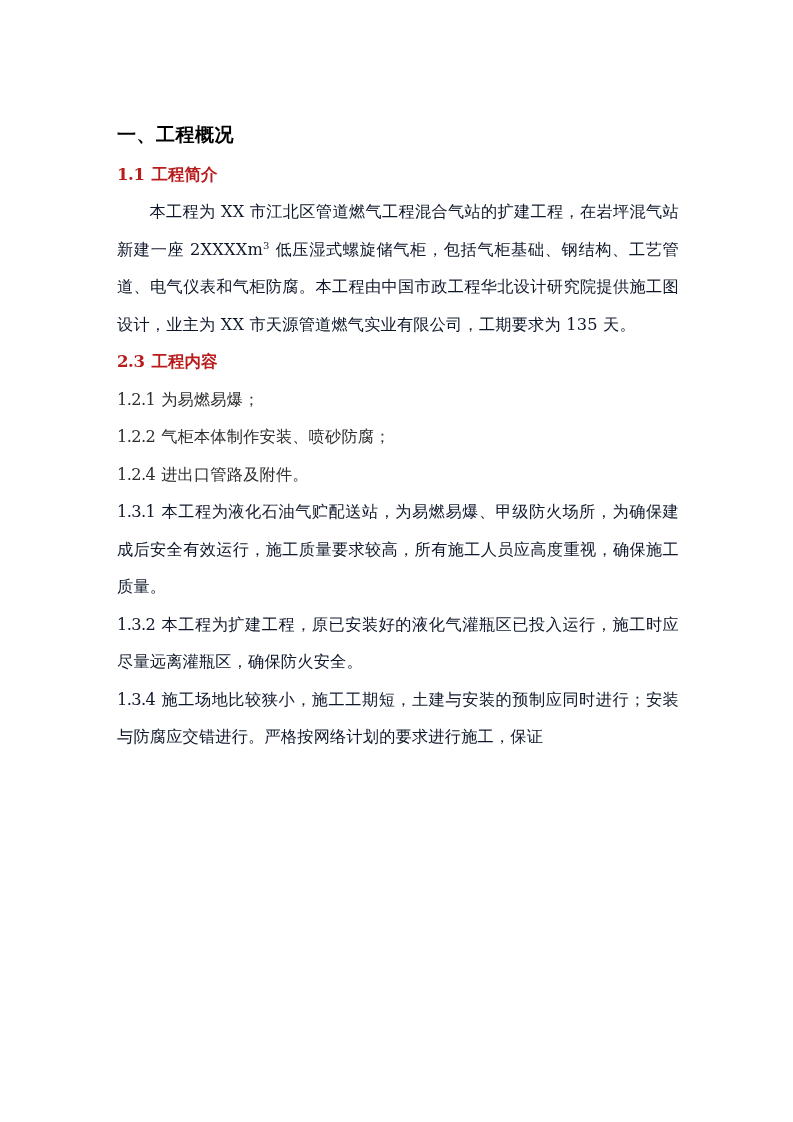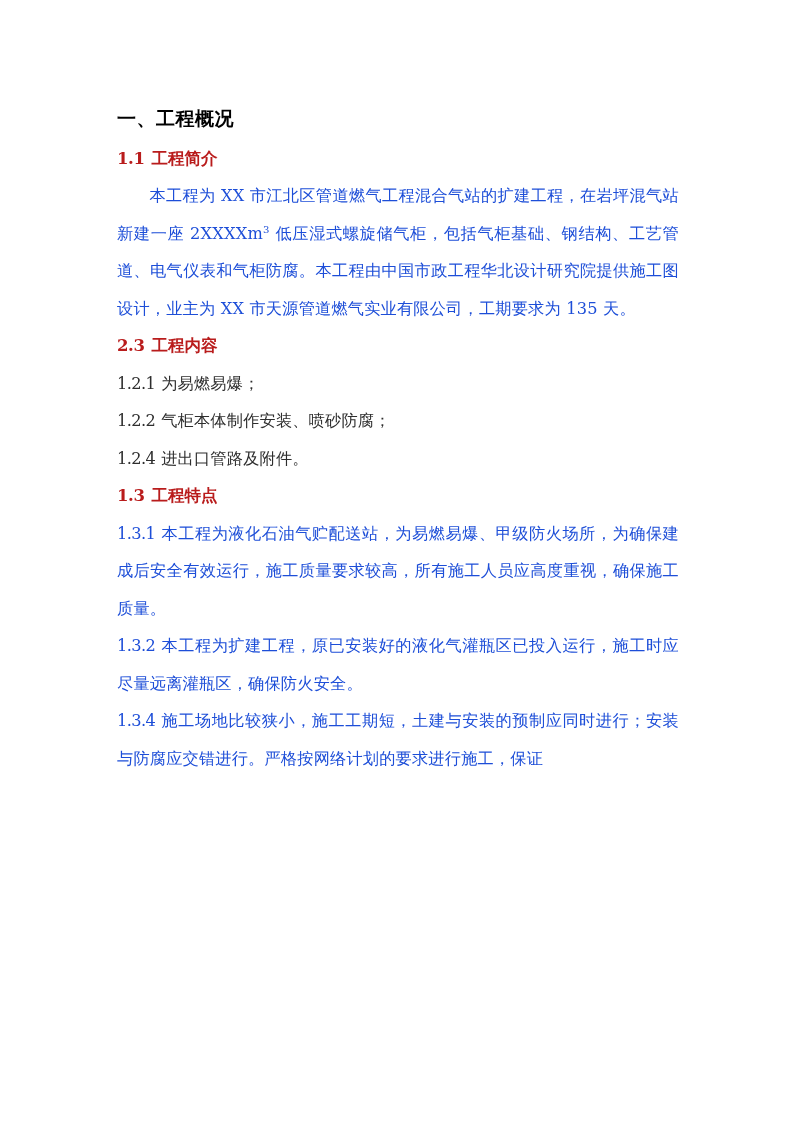--- a/index.html
+++ b/index.html
@@ -14,20 +14,21 @@
     font-family: "DejaVu Serif", "Liberation Serif", serif;
     color: #1a1a1a;
     -webkit-font-smoothing: antialiased;
   }
   .page {
     position: relative;
     width: 793px;
     height: 1042px;
     background: #ffffff;
     box-sizing: border-box;
+    margin-top: 16px;
   }
   .content {
     position: absolute;
     left: 117px;
     top: 100px;
     width: 562px;
   }
   
   .h1 {
     font-family: "DejaVu Sans", "Liberation Sans", sans-serif;
@@ -49,21 +50,21 @@
     white-space: nowrap;
   }
   .h2 .num {
     letter-spacing: -0.4px;
     margin-right: 7px;
   }
   
   p.body {
     font-family: "DejaVu Serif", "Liberation Serif", serif;
     font-size: 16.2px;
-    color: #1d4ed8;
+    color: #0f172a;
     line-height: 37.5px;
     margin: 0;
     text-align: justify;
     text-justify: inter-ideograph;
     word-break: break-all;
     letter-spacing: 0.2px;
   }
   p.body.indent {
     text-indent: 2em;
   }
@@ -104,23 +105,20 @@
     <p class="body indent"><span>本工程为 XX 市江北区管道燃气工程混合气站的扩建工程，在岩坪混气站新建一座 2XXXXm</span><span class="sup">3</span><span> 低压湿式螺旋储气柜，包括气柜基础、钢结构、工艺管道、电气仪表和气柜防腐。本工程由中国市政工程华北设计研究院提供施工图设计，业主为 XX 市天源管道燃气实业有限公司，工期要求为 135 天。</span></p>
 
     <h2 class="h2">
       <span class="num">2.3</span><span>工程内容</span>
     </h2>
 
     <p class="item"><span class="num">1.2.1</span><span>为易燃易爆；</span></p>
     <p class="item"><span class="num">1.2.2</span><span>气柜本体制作安装、喷砂防腐；</span></p>
     <p class="item"><span class="num">1.2.4</span><span>进出口管路及附件。</span></p>
 
-    <h2 class="h2">
-      <span class="num">1.3</span><span>工程特点</span>
-    </h2>
 
     <p class="body"><span class="num">1.3.1</span><span>本工程为液化石油气贮配送站，为易燃易爆、甲级防火场所，为确保建成后安全有效运行，施工质量要求较高，所有施工人员应高度重视，确保施工质量。</span></p>
 
     <p class="body"><span class="num">1.3.2</span><span>本工程为扩建工程，原已安装好的液化气灌瓶区已投入运行，施工时应尽量远离灌瓶区，确保防火安全。</span></p>
 
 
     <p class="body"><span class="num">1.3.4</span><span>施工场地比较狭小，施工工期短，土建与安装的预制应同时进行；安装与防腐应交错进行。严格按网络计划的要求进行施工，保证</span></p>
 
   </div>
 </div>

